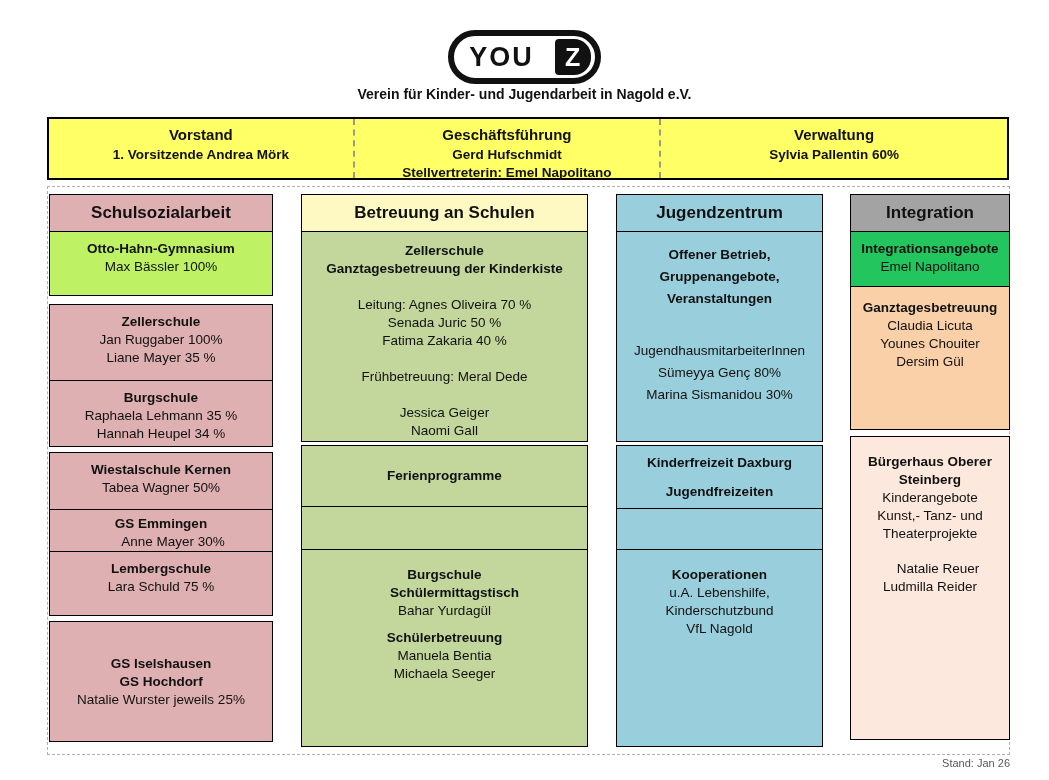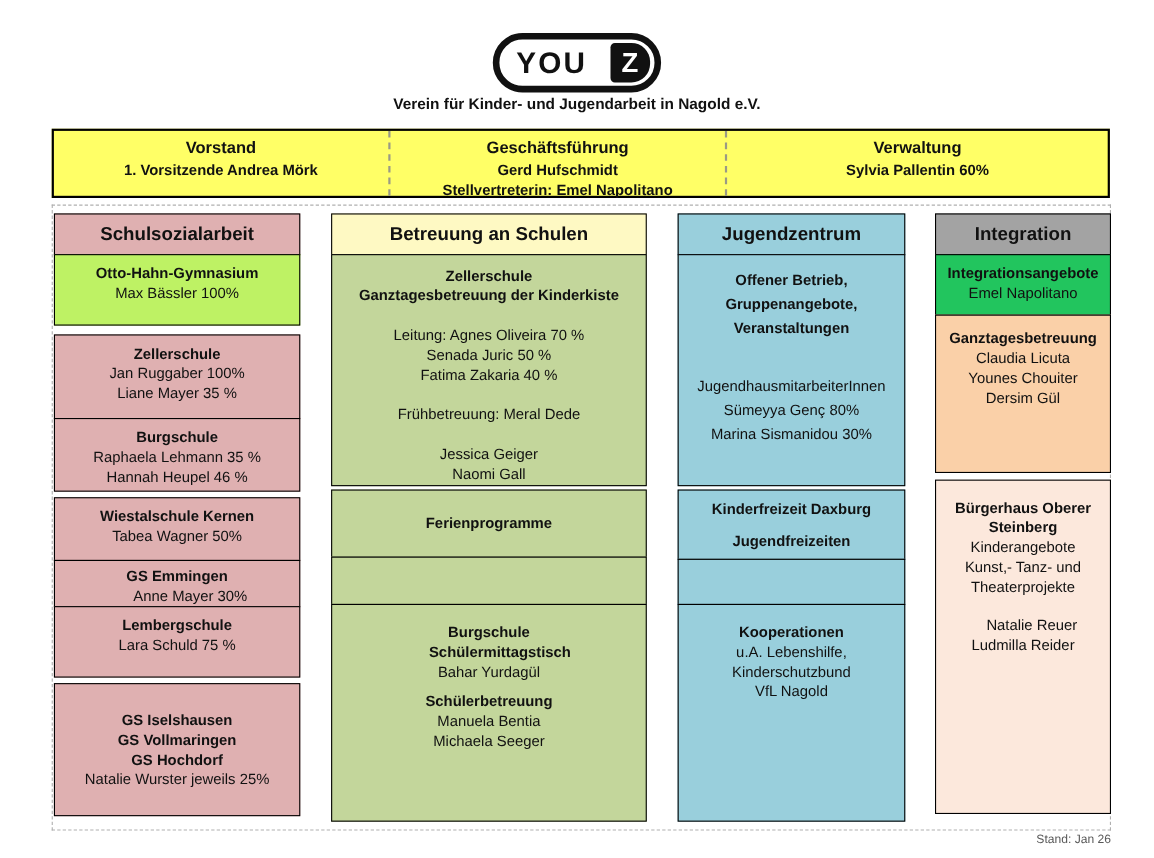--- a/index.html
+++ b/index.html
@@ -80,37 +80,36 @@
           <div class="line" style="line-height: 18px;">Max Bässler 100%</div>
         </div>
         <div class="org-box" style="height: 77px; background: rgb(223, 176, 177); margin-top: 8px; padding-top: 8px;">
           <div class="line bold" style="line-height: 18px;">Zellerschule</div>
           <div class="line" style="line-height: 18px;">Jan Ruggaber 100%</div>
           <div class="line" style="line-height: 18px;">Liane Mayer 35 %</div>
         </div>
         <div class="org-box" style="height: 67px; background: rgb(223, 176, 177); margin-top: -1px; padding-top: 8px;">
           <div class="line bold" style="line-height: 18px;">Burgschule</div>
           <div class="line" style="line-height: 18px;">Raphaela Lehmann 35 %</div>
-          <div class="line" style="line-height: 18px;">Hannah Heupel 46 %</div>
+          <div class="line" style="line-height: 18px;">Hannah Heupel 34 %</div>
         </div>
         <div class="org-box" style="height: 58px; background: rgb(223, 176, 177); margin-top: 5px; padding-top: 8px;">
           <div class="line bold" style="line-height: 18px;">Wiestalschule Kernen</div>
           <div class="line" style="line-height: 18px;">Tabea Wagner 50%</div>
         </div>
         <div class="org-box" style="height: 43px; background: rgb(223, 176, 177); margin-top: -1px; padding-top: 5px;">
           <div class="line bold" style="line-height: 18px;">GS Emmingen</div>
           <div class="line" style="line-height: 18px; padding-left: 24px;">Anne Mayer 30%</div>
         </div>
         <div class="org-box" style="height: 65px; background: rgb(223, 176, 177); margin-top: -1px; padding-top: 8px;">
           <div class="line bold" style="line-height: 18px;">Lembergschule</div>
           <div class="line" style="line-height: 18px;">Lara Schuld 75 %</div>
         </div>
         <div class="org-box center" style="height: 121px; background: rgb(223, 176, 177); margin-top: 5px;">
           <div class="line bold" style="line-height: 18px;">GS Iselshausen</div>
-          <div class="line bold" style="line-height: 18px;">GS Vollmaringen</div>
           <div class="line bold" style="line-height: 18px;">GS Hochdorf</div>
           <div class="line" style="line-height: 18px;">Natalie Wurster jeweils 25%</div>
         </div>
       </div>
       <div class="org-column" style="left: 253px; width: 287px;">
         <div class="col-header" style="background: #fef9c3;">Betreuung an Schulen</div>
         <div class="org-box" style="height: 211px; background: rgb(195, 214, 155); margin-top: -1px; padding-top: 10px;">
           <div class="line bold" style="line-height: 18px;">Zellerschule</div>
           <div class="line bold" style="line-height: 18px;">Ganztagesbetreuung der Kinderkiste</div>
           <div class="spacer" style="height: 18px;"></div>

